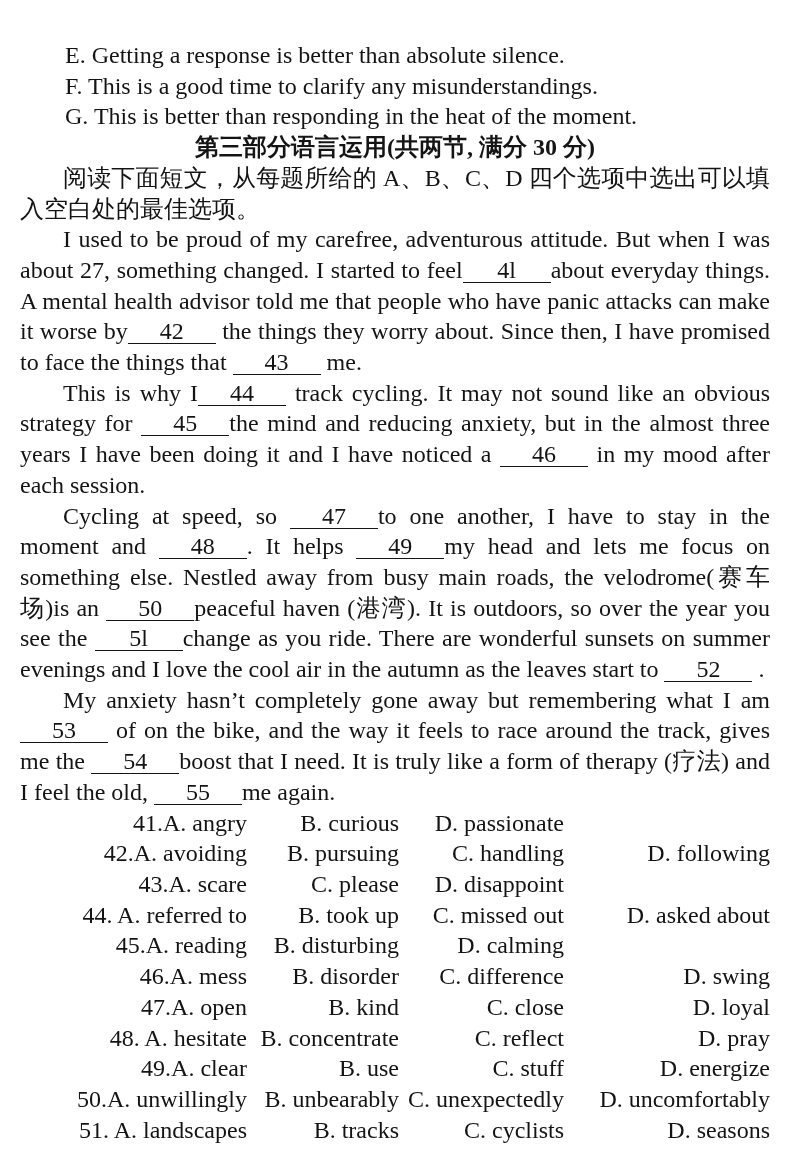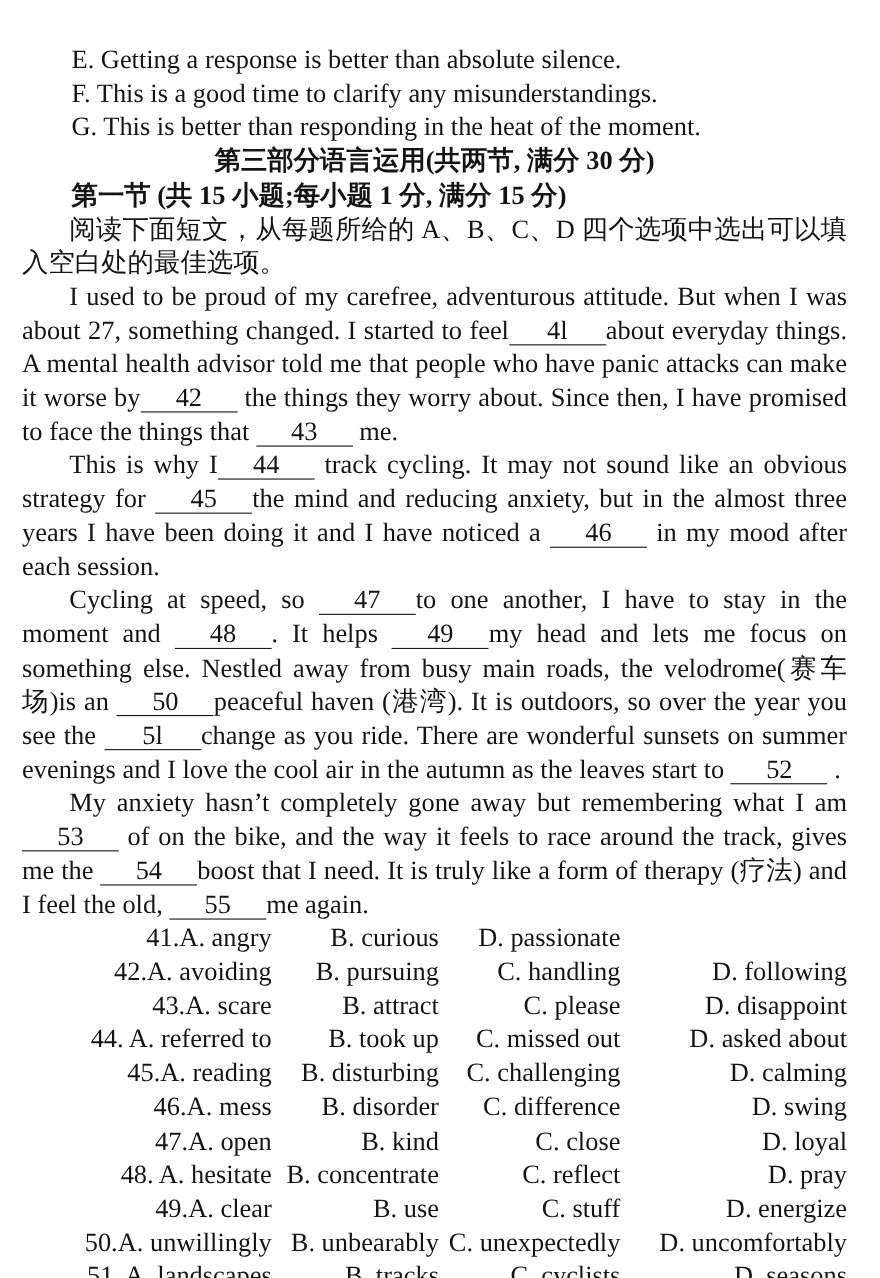--- a/index.html
+++ b/index.html
@@ -46,21 +46,20 @@
   <div class="content">
 
     <div class="choices" id="choiceList">
         <div class="choice-line">E. Getting a response is better than absolute silence.</div>
         <div class="choice-line">F. This is a good time to clarify any misunderstandings.</div>
         <div class="choice-line">G. This is better than responding in the heat of the moment.</div>
       </div>
 
     <div class="h1">第三部分语言运用(共两节, 满分 30 分)</div>
 
-    <div class="h2">第一节 (共 15 小题;每小题 1 分, 满分 15 分)</div>
 
     <p class="para">阅读下面短文，从每题所给的 A、B、C、D 四个选项中选出可以填入空白处的最佳选项。</p>
 
     <div id="passage">
         <p>I used to be proud of my carefree, adventurous attitude. But when I was about 27, something changed. I started to feel<span class="blank">4l</span>about everyday things. A mental health advisor told me that people who have panic attacks can make it worse by<span class="blank">42</span> the things they worry about. Since then, I have promised to face the things that <span class="blank">43</span> me.</p>
         <p>This is why I<span class="blank">44</span> track cycling. It may not sound like an obvious strategy for <span class="blank">45</span>the mind and reducing anxiety, but in the almost three years I have been doing it and I have noticed a <span class="blank">46</span> in my mood after each session.</p>
         <p>Cycling at speed, so <span class="blank">47</span>to one another, I have to stay in the moment and <span class="blank">48</span>. It helps <span class="blank">49</span>my head and lets me focus on something else. Nestled away from busy main roads, the velodrome(赛车场)is an <span class="blank">50</span>peaceful haven (港湾). It is outdoors, so over the year you see the <span class="blank">5l</span>change as you ride. There are wonderful sunsets on summer evenings and I love the cool air in the autumn as the leaves start to <span class="blank">52</span> .</p>
         <p>My anxiety hasn’t completely gone away but remembering what I am <span class="blank">53</span> of on the bike, and the way it feels to race around the track, gives me the <span class="blank">54</span>boost that I need. It is truly like a form of therapy (疗法) and I feel the old, <span class="blank">55</span>me again.</p>
       </div>
 
@@ -71,34 +70,32 @@
           <div>D. passionate</div>
         </div>
         <div class="qrow">
           <div>42.A. avoiding</div>
           <div>B. pursuing</div>
           <div>C. handling</div>
           <div>D. following</div>
         </div>
         <div class="qrow">
           <div>43.A. scare</div>
-          <div>B. attract</div>
           <div>C. please</div>
           <div>D. disappoint</div>
         </div>
         <div class="qrow">
           <div>44. A. referred to</div>
           <div>B. took up</div>
           <div>C. missed out</div>
           <div>D. asked about</div>
         </div>
         <div class="qrow">
           <div>45.A. reading</div>
           <div>B. disturbing</div>
-          <div>C. challenging</div>
           <div>D. calming</div>
         </div>
         <div class="qrow">
           <div>46.A. mess</div>
           <div>B. disorder</div>
           <div>C. difference</div>
           <div>D. swing</div>
         </div>
         <div class="qrow">
           <div>47.A. open</div>

